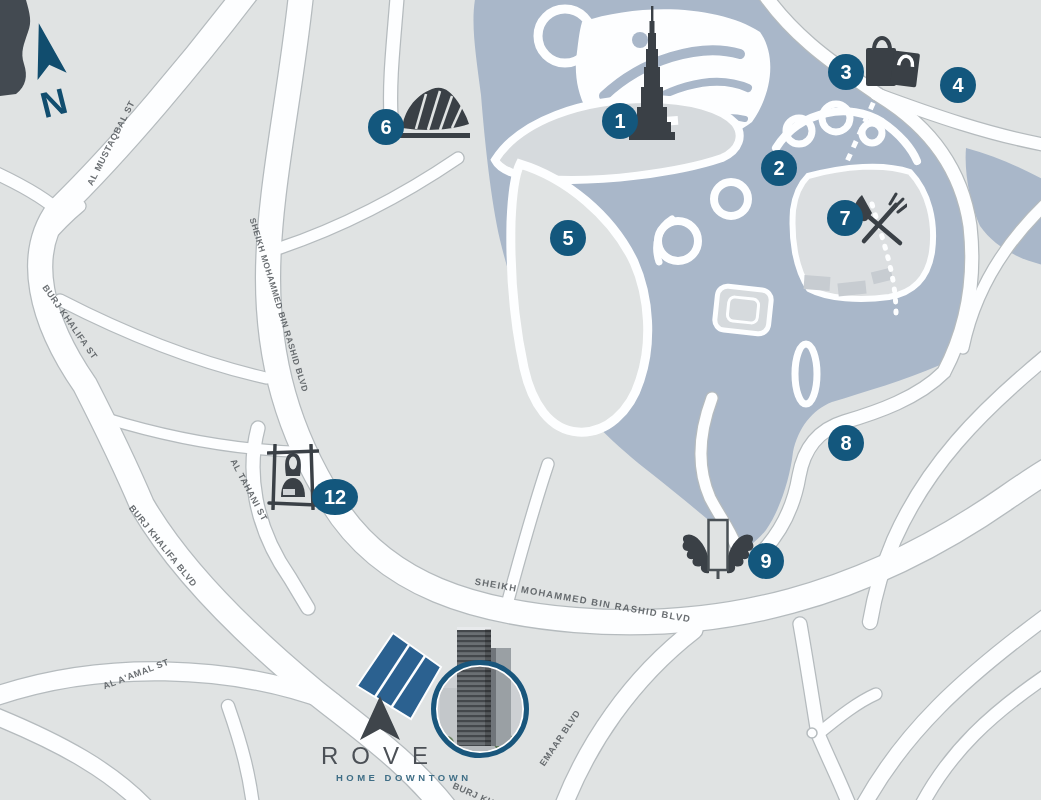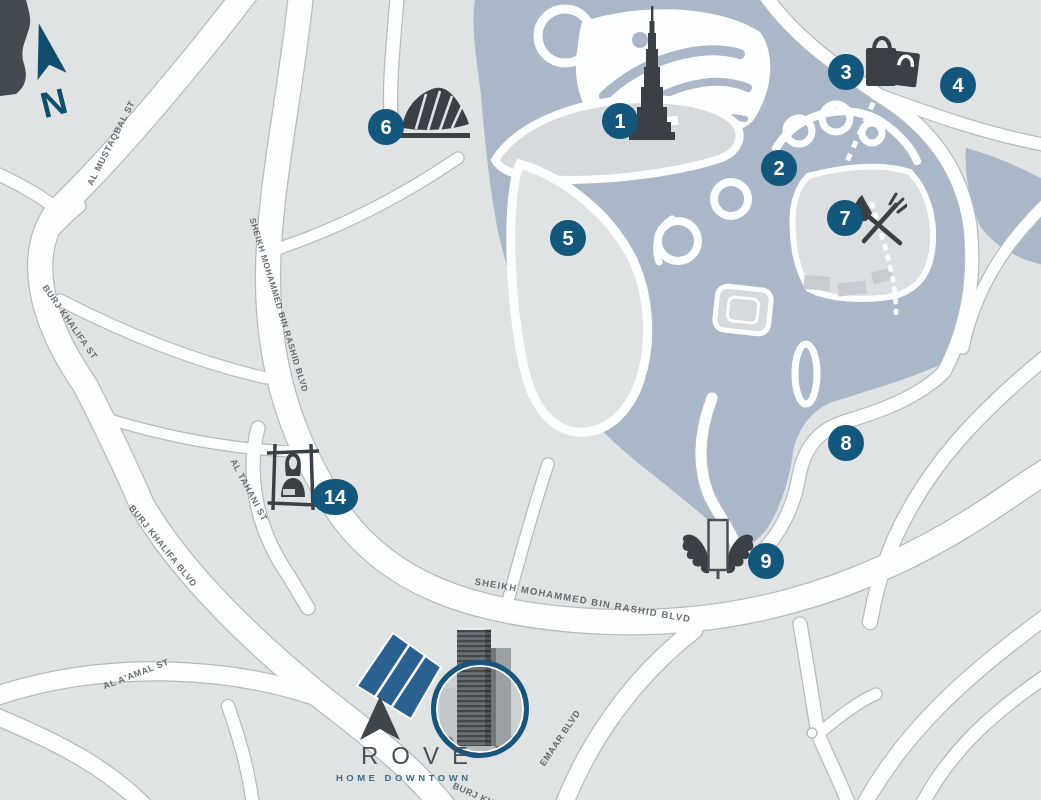--- a/index.html
+++ b/index.html
@@ -11,21 +11,21 @@
     background:#13577d;color:#fff;display:flex;align-items:center;justify-content:center;
     font-weight:bold;font-size:20px;transform:translate(-50%,-50%);
     font-family:"Liberation Sans",sans-serif;
   }
   .marker.wide{width:46px;}
   .street-label{
     position:absolute;color:#565b5f;font-weight:700;letter-spacing:.6px;
     white-space:nowrap;opacity:.88;font-family:"Liberation Sans",sans-serif;
   }
   .logo-name{
-    position:absolute;left:308px;top:742px;width:160px;text-align:right;
+    position:absolute;left:308px;top:742px;width:160px;text-align:left;
     font-size:24px;letter-spacing:13px;padding-left:13px;color:#4b5056;
   }
   .logo-subtitle{
     position:absolute;left:308px;top:772px;width:160px;text-align:right;
     font-size:9.5px;font-weight:bold;letter-spacing:3.5px;padding-left:3.5px;color:#3f6e86;
   }
 </style>
 </head>
 <body>
 
@@ -252,16 +252,16 @@
   <div class="marker" style="left:845px;top:218px">
       <span>7</span>
     </div>
   <div class="marker" style="left:846px;top:443px">
       <span>8</span>
     </div>
   <div class="marker" style="left:766px;top:561px">
       <span>9</span>
     </div>
   <div class="marker wide" style="left:335px;top:497px">
-      <span>14</span>
+      <span>12</span>
     </div>
 
 </div>
 
 </body></html>

